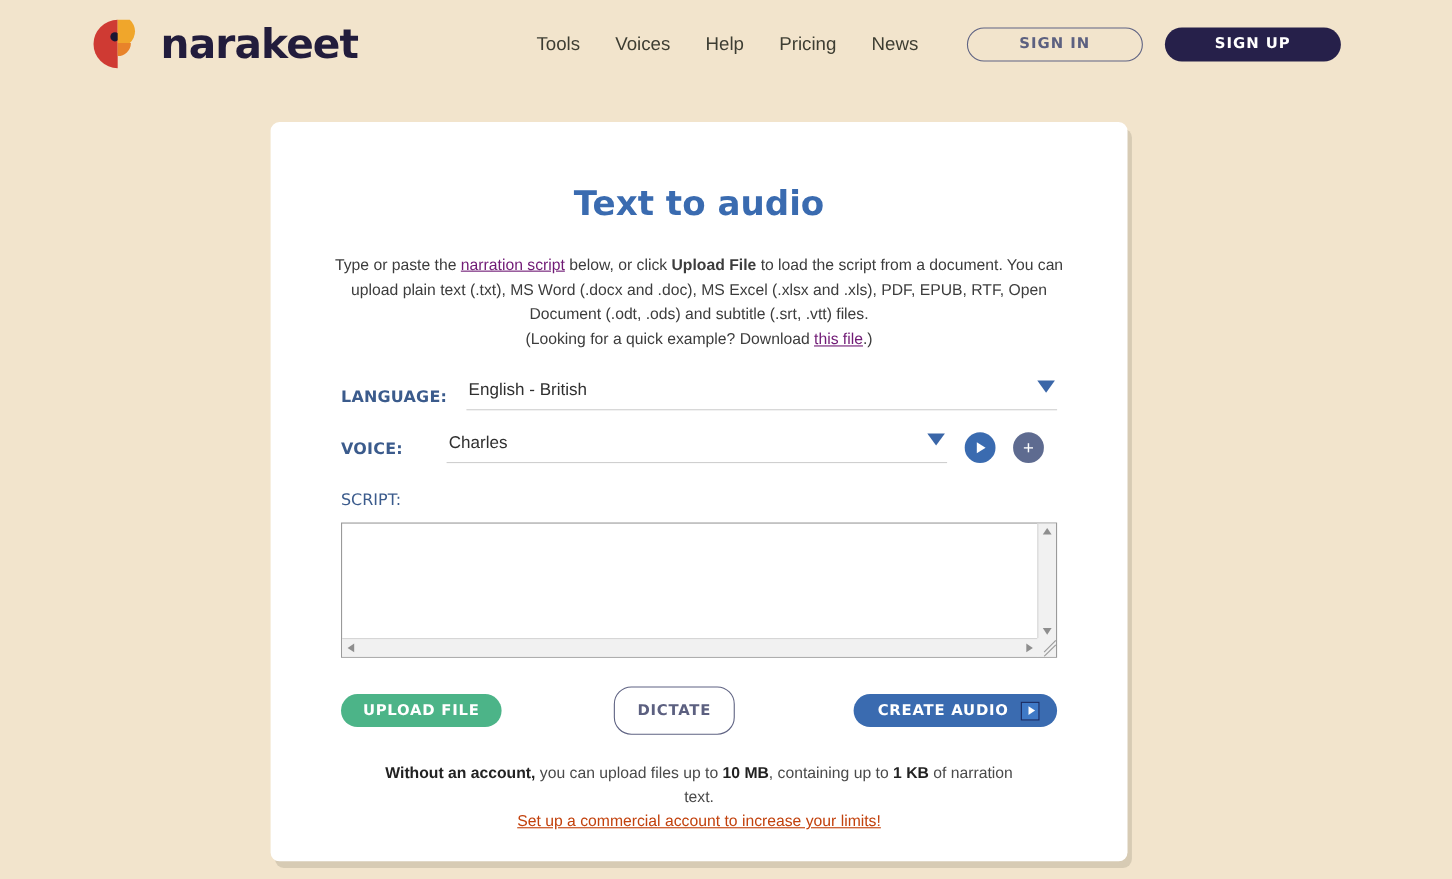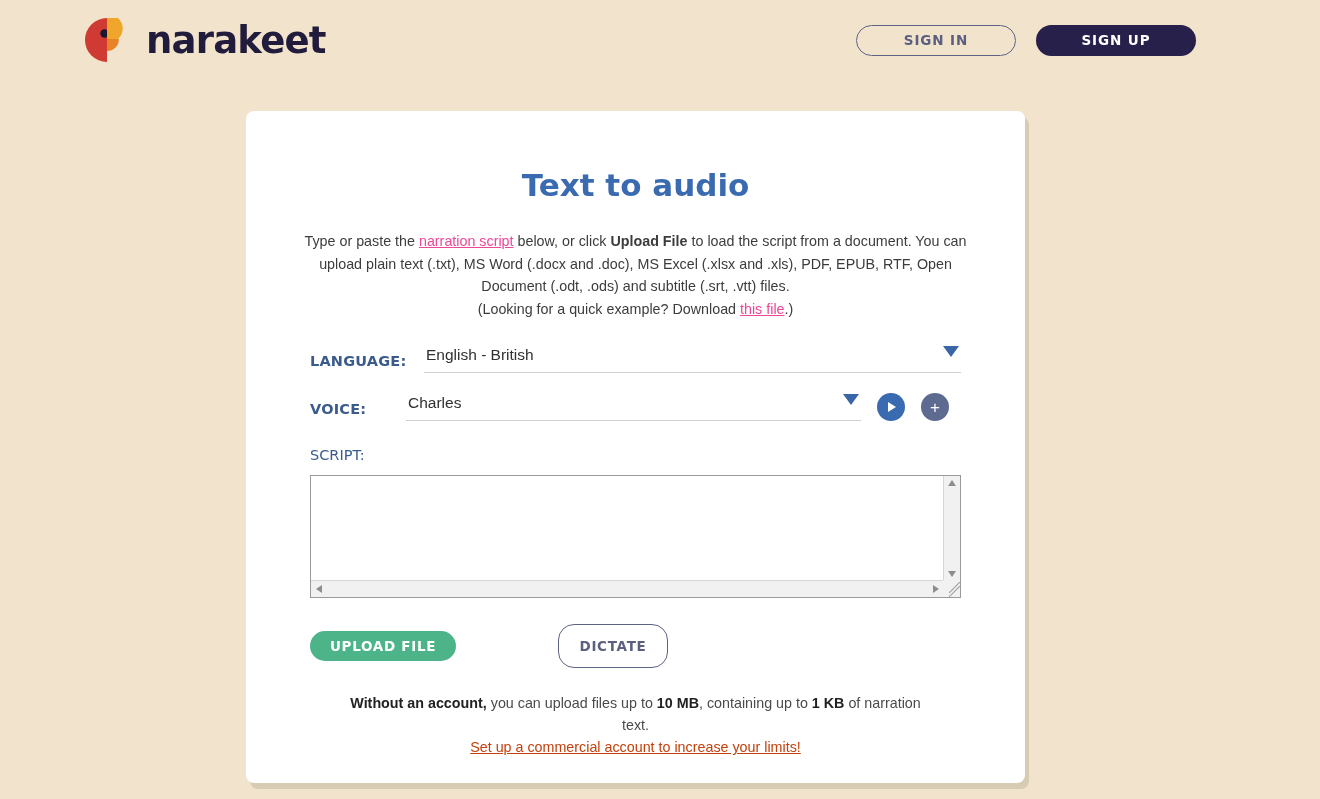--- a/index.html
+++ b/index.html
@@ -123,21 +123,21 @@
 
   .intro {
     margin: 27px 48px 0 48px;
     text-align: center;
     font-size: 14.3px;
     line-height: 22.6px;
     color: #3c3c3c;
     font-family: "Liberation Sans", sans-serif;
   }
   .intro a {
-    color: #ec4899;
+    color: #701a75;
     text-decoration: underline;
   }
   .intro b { font-weight: bold; }
 
   
   .form { margin: 26px 64px 0 64px; }
 
   .row {
     display: flex;
     align-items: flex-end;
@@ -394,20 +394,27 @@
         <path d="M25 8 A17 17 0 0 0 25 42 A13 13 0 0 1 25 8 Z" fill="#ffffff"></path>
         <circle cx="22.5" cy="18.5" r="4.2" fill="#1b1733"></circle>
         <path d="M25 3 h11 a14 14 0 0 1 0 21 H25 Z" fill="#f0a62b"></path>
         <path d="M25 24 h12 a12 12 0 0 1 -12 12 Z" fill="#e8832a"></path>
         <rect x="25" y="3" width="2" height="44" fill="#cf3a33" opacity="0"></rect>
       </svg>
     </span>
     <span class="logo-wordmark">narakeet</span>
   </a>
 
+  <nav class="nav">
+    <a class="nav-link" href="#">Tools</a>
+    <a class="nav-link" href="#">Voices</a>
+    <a class="nav-link" href="#">Help</a>
+    <a class="nav-link" href="#">Pricing</a>
+    <a class="nav-link" href="#">News</a>
+  </nav>
 
   <div class="auth">
     <button class="btn-signin">SIGN IN</button>
     <button class="btn-signup">SIGN UP</button>
   </div>
 </div>
 
 <div class="card">
 
   <h1 class="title">Text to audio</h1>
@@ -452,20 +459,26 @@
       <div class="sb-h">
         <span class="arr arr-left"></span>
         <span class="arr arr-right"></span>
       </div>
       <div class="sb-corner"></div>
     </div>
 
     <div class="actions">
       <button class="btn-upload">UPLOAD FILE</button>
       <button class="btn-dictate">DICTATE</button>
+      <button class="btn-create">
+        <span>CREATE AUDIO</span>
+        <span class="create-badge">
+            <i></i>
+          </span>
+      </button>
     </div>
 
     <div class="note">
       <b>Without an account,</b><span> you can upload files up to </span><b>10 MB</b><span>, containing up to </span><b>1 KB</b><span> of narration text.</span><br>
       <a href="#">Set up a commercial account to increase your limits!</a>
     </div>
 
   </div>
 </div>
 

